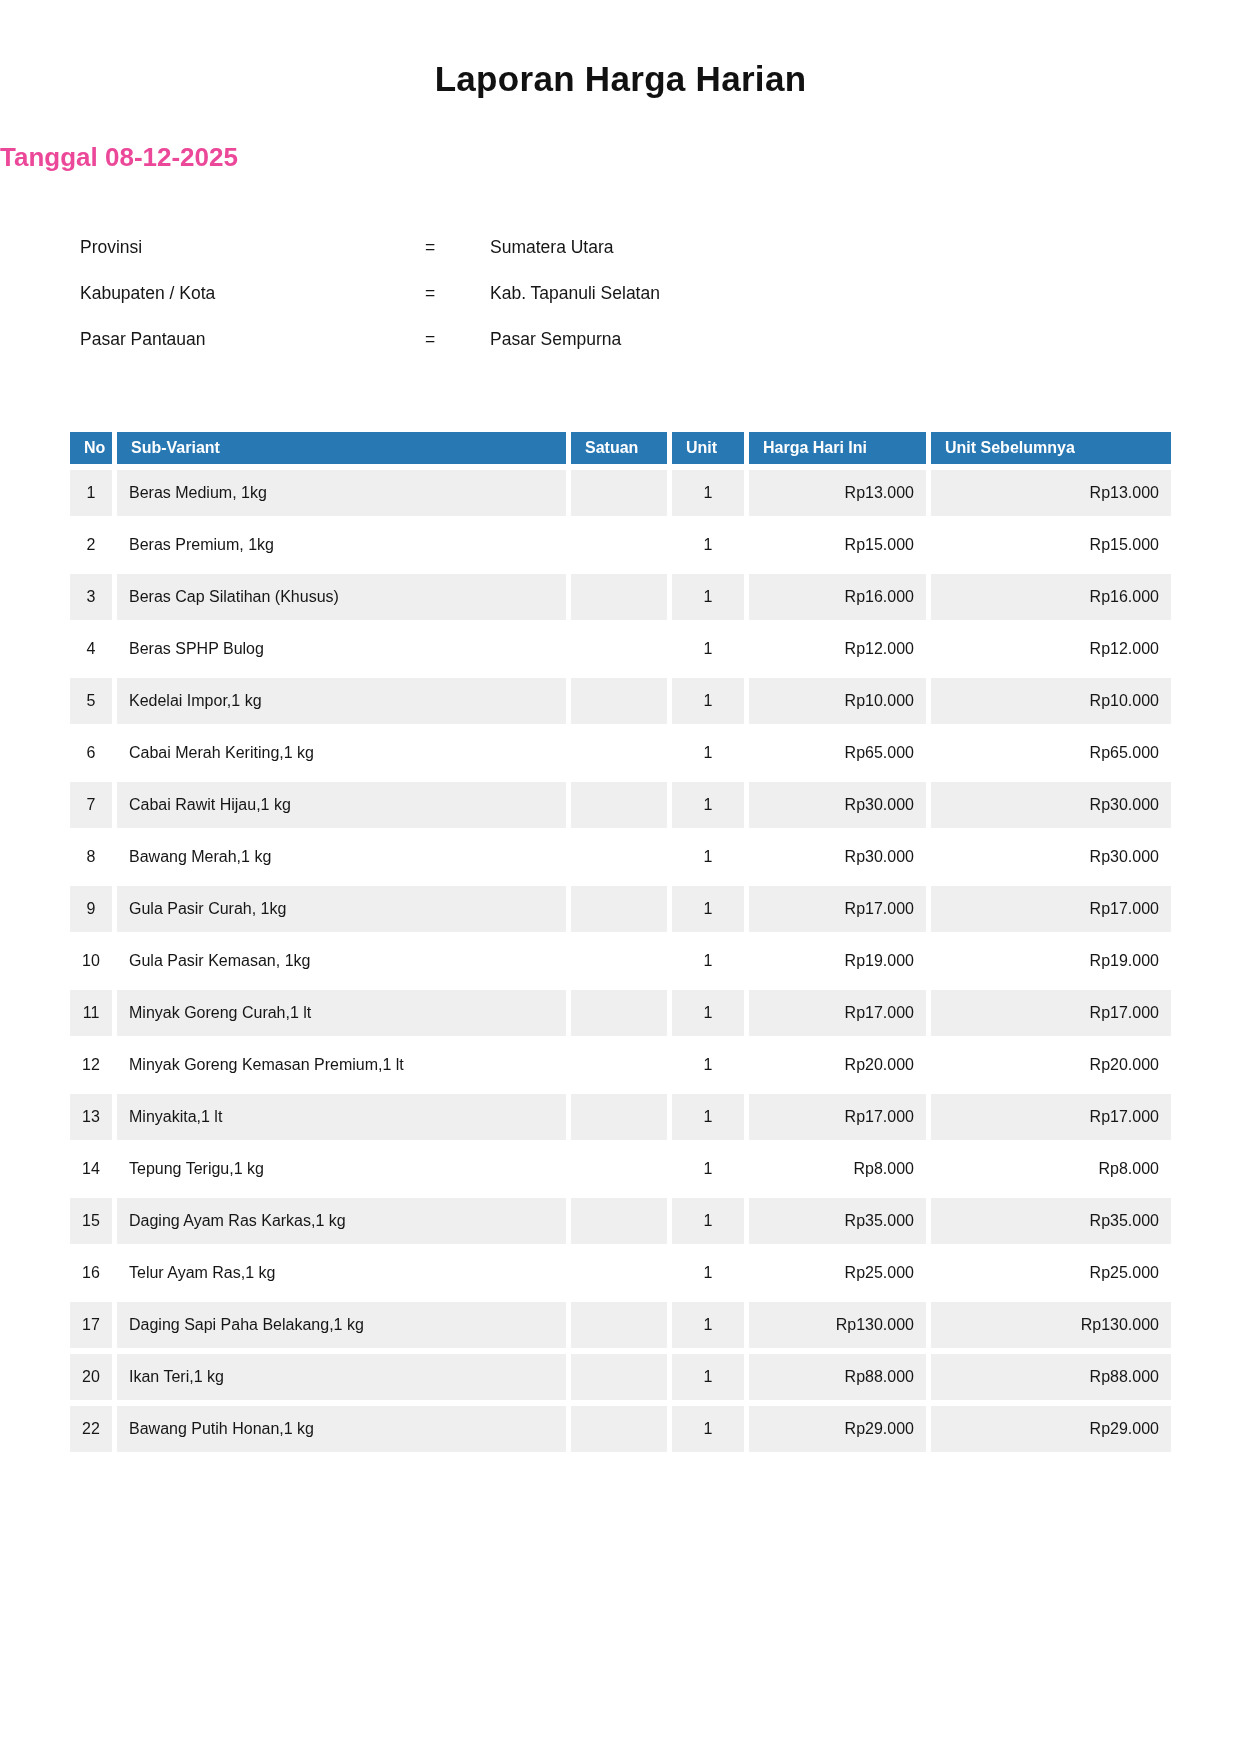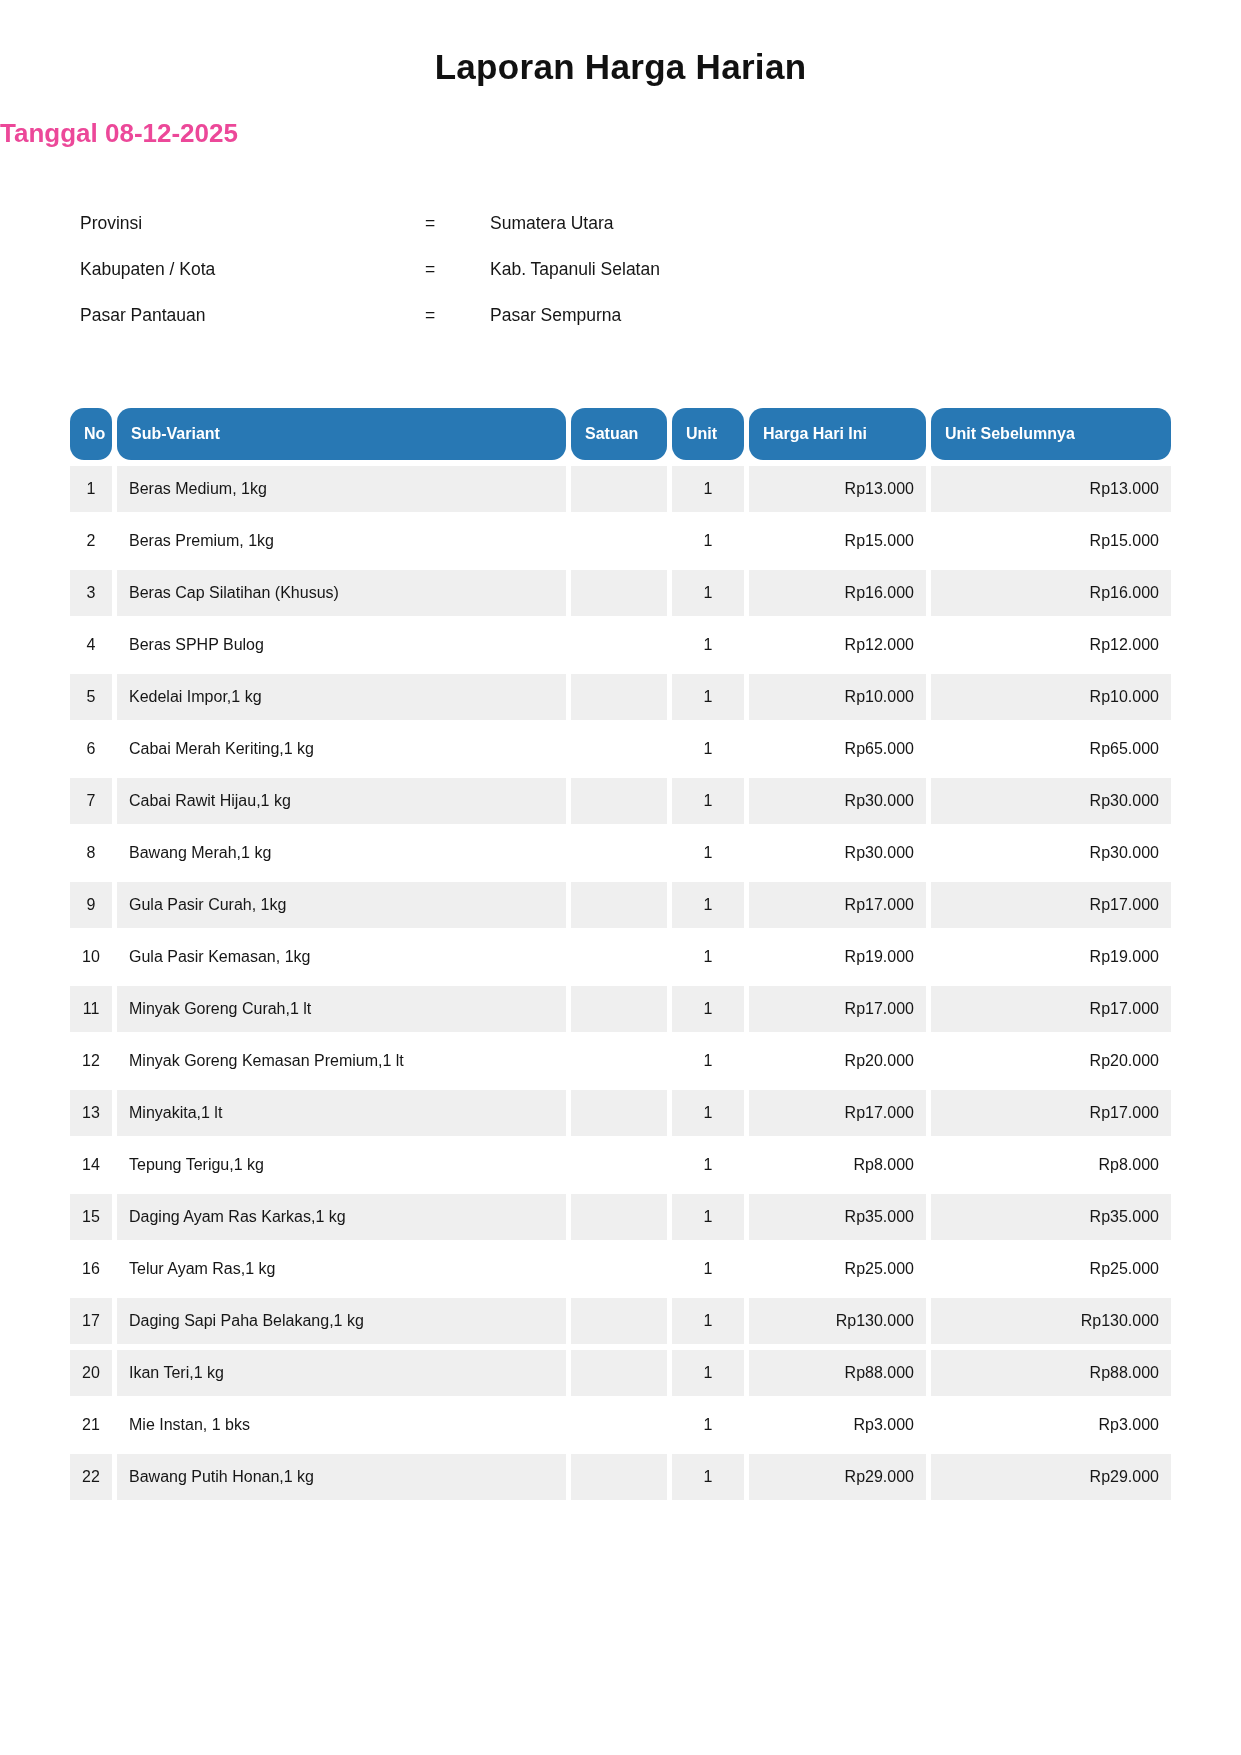--- a/index.html
+++ b/index.html
@@ -16,21 +16,21 @@
     position: relative;
     width: 1241px;
     height: 1755px;
     overflow: hidden;
     background: #ffffff;
   }
   .title {
     text-align: center;
     font-size: 35px;
     font-weight: bold;
-    margin: 0;
+    margin: 12px;
     padding-top: 47px;
     letter-spacing: 0.3px;
     color: #111111;
   }
   .subtitle {
     text-align: left;
     font-size: 26px;
     font-weight: bold;
     margin: 0;
     padding-top: 31px;
@@ -55,26 +55,25 @@
     table-layout: fixed;
     border-collapse: separate;
     border-spacing: 5px 6px;
   }
   table.price-table th {
     background: var(--header-bg, #2878B4);
     color: var(--header-text, #ffffff);
     font-size: 16px;
     font-weight: bold;
     text-align: left;
-    height: 52px;
+    height: 32px;
     padding: 0 14px;
     vertical-align: middle;
     white-space: nowrap;
     overflow: hidden;
-    border-radius: 14px;
   }
   table.price-table td {
     height: 46px;
     padding: 0 12px;
     font-size: 16px;
     vertical-align: middle;
     white-space: nowrap;
     overflow: hidden;
     background: var(--row-white-bg, #ffffff);
   }
@@ -269,28 +268,20 @@
             <td class="col-hs">Rp130.000</td>
           </tr>
           <tr class="shaded">
             <td class="col-no">20</td>
             <td class="col-sub">Ikan Teri,1 kg</td>
             <td class="col-sat"></td>
             <td class="col-unit">1</td>
             <td class="col-hhi">Rp88.000</td>
             <td class="col-hs">Rp88.000</td>
           </tr>
-          <tr class="">
-            <td class="col-no">21</td>
-            <td class="col-sub">Mie Instan, 1 bks</td>
-            <td class="col-sat"></td>
-            <td class="col-unit">1</td>
-            <td class="col-hhi">Rp3.000</td>
-            <td class="col-hs">Rp3.000</td>
-          </tr>
           <tr class="shaded">
             <td class="col-no">22</td>
             <td class="col-sub">Bawang Putih Honan,1 kg</td>
             <td class="col-sat"></td>
             <td class="col-unit">1</td>
             <td class="col-hhi">Rp29.000</td>
             <td class="col-hs">Rp29.000</td>
           </tr>
         </tbody>
     </table>

